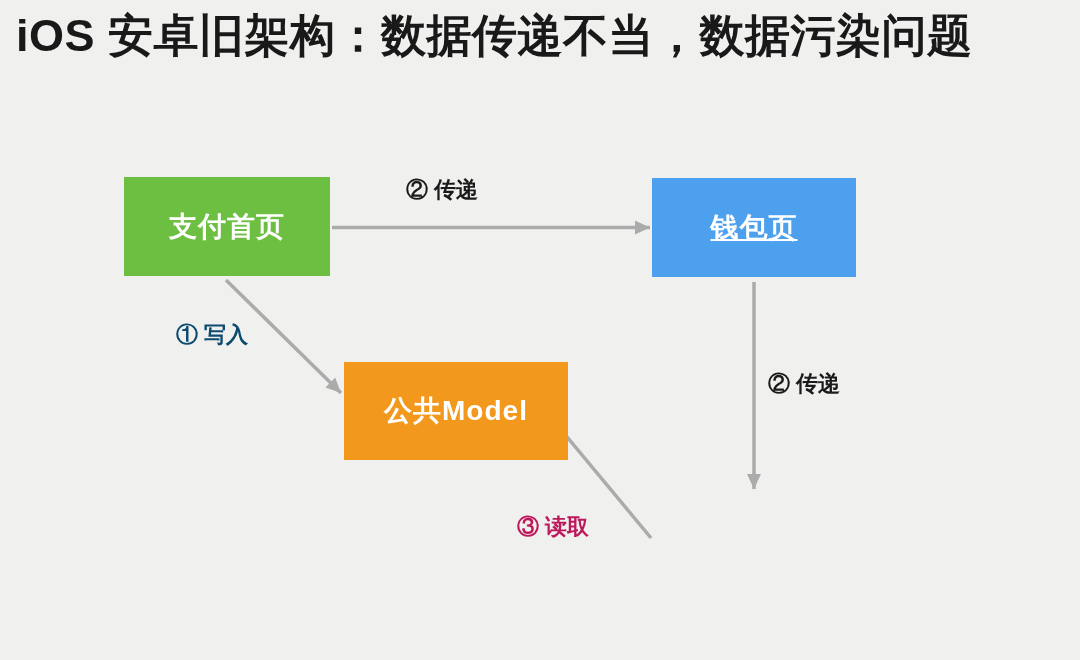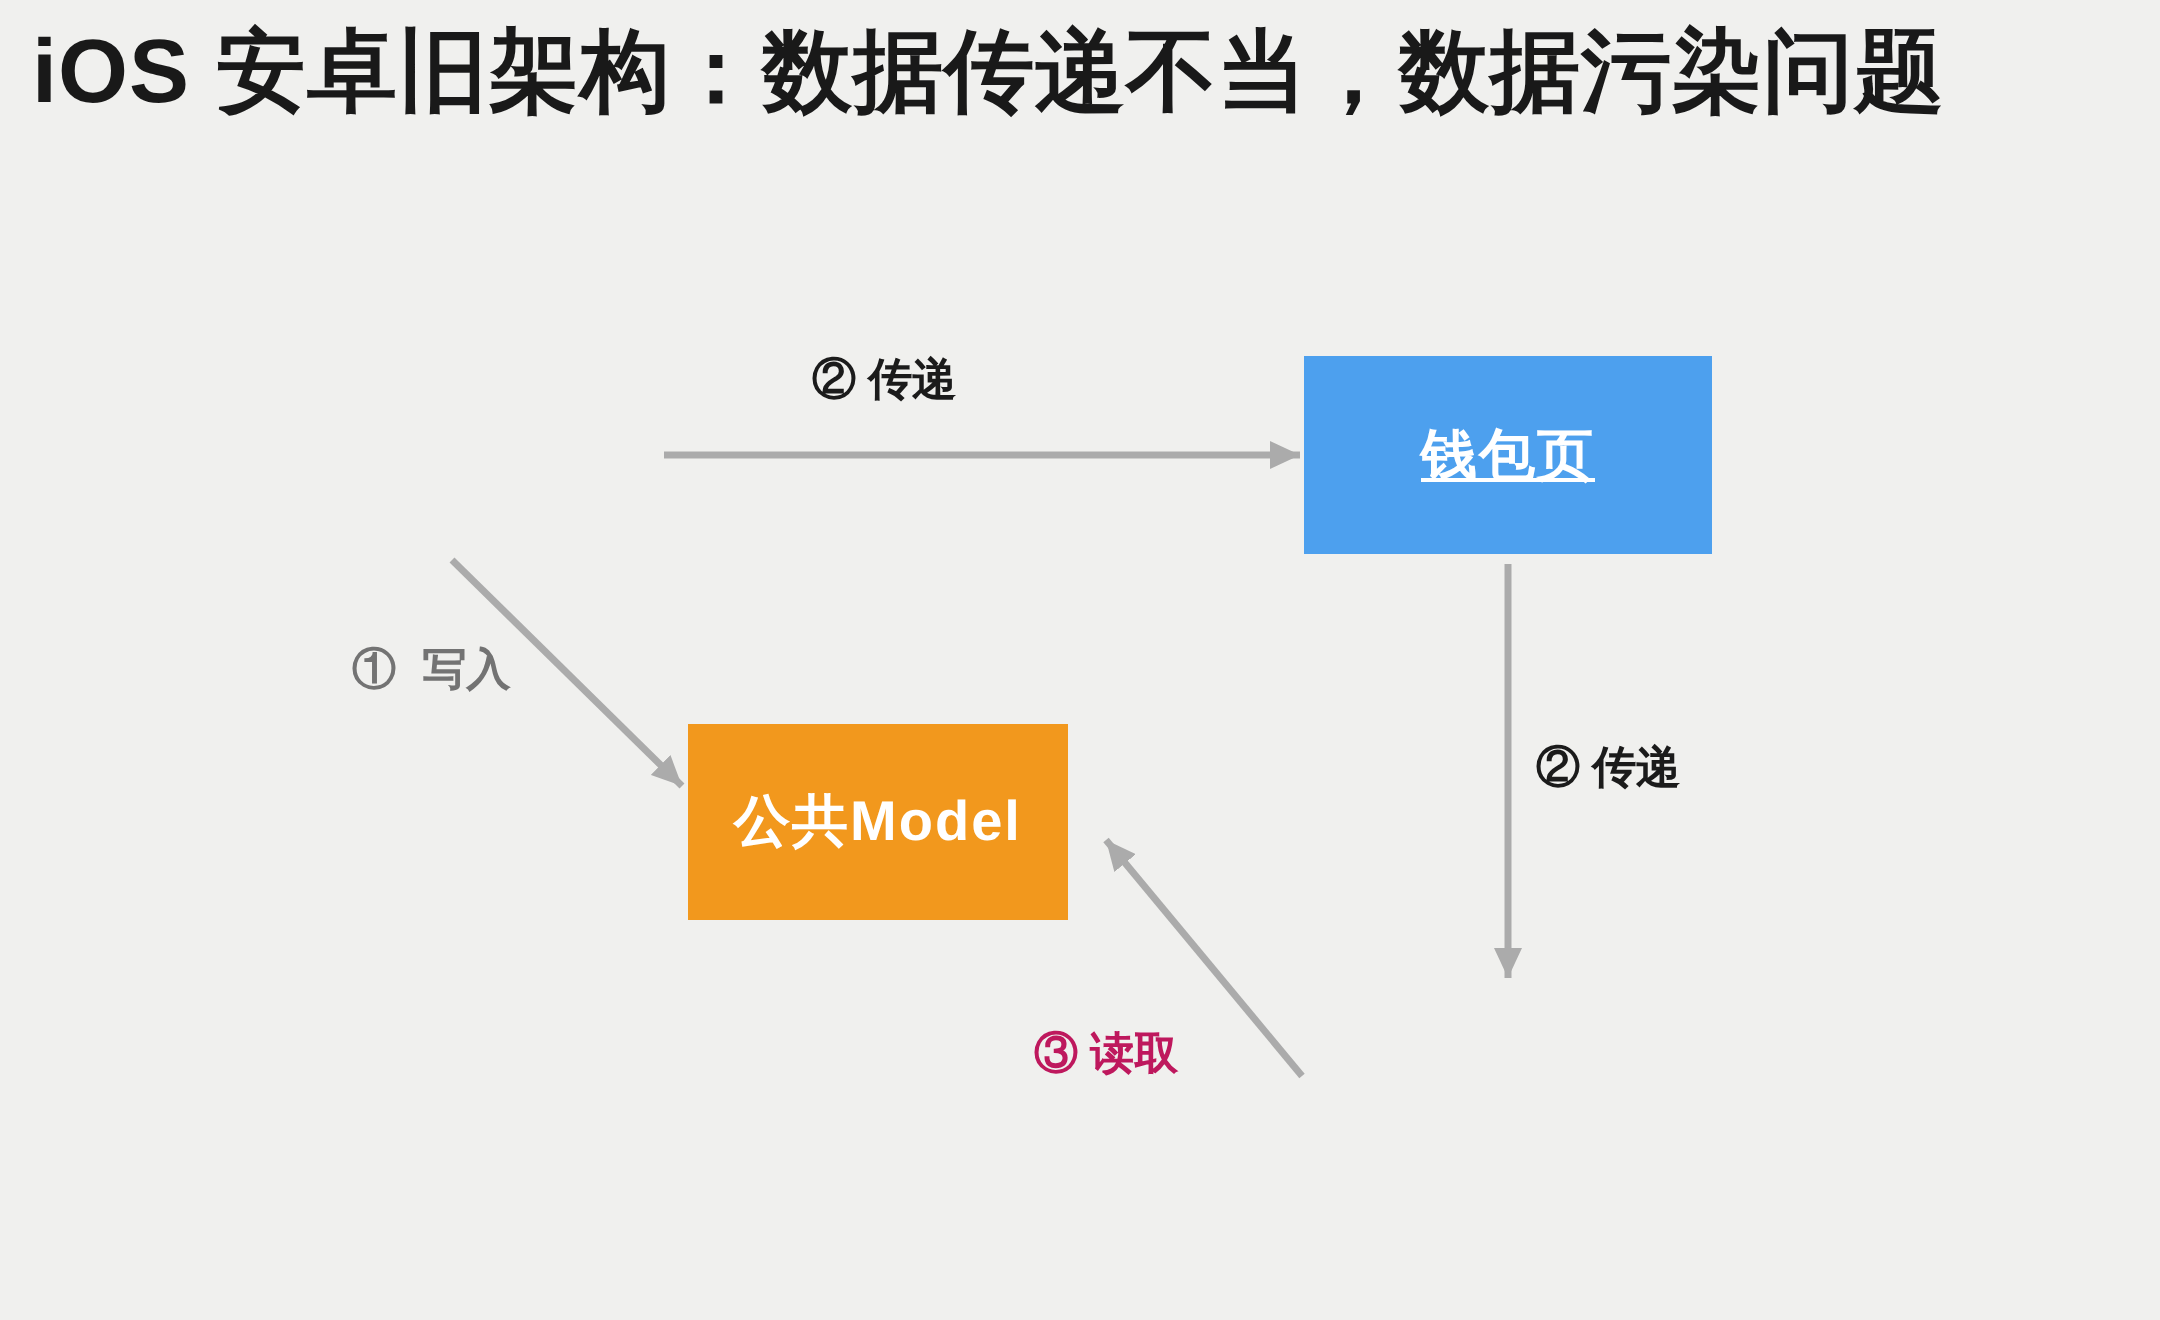--- a/index.html
+++ b/index.html
@@ -40,21 +40,21 @@
     display: flex;
     align-items: center;
     justify-content: center;
     color: #ffffff;
     font-size: 28px;
     font-weight: 700;
     letter-spacing: 1px;
   }
   .node-pay-home    { left: 124px; top: 177px; width: 206px; height: 99px; }
   .node-wallet-page { left: 652px; top: 178px; width: 204px; height: 99px; }
-  .node-public-model{ left: 344px; top: 362px; width: 190px; height: 98px; }
+  .node-public-model{ left: 344px; top: 362px; width: 224px; height: 98px; }
   .node-change-page { left: 652px; top: 496px; width: 204px; height: 99px; }
   .edge-label {
     position: absolute;
     font-size: 22px;
     font-weight: 700;
     color: #1b1b1b;
     white-space: nowrap;
   }
   .edge-label-pass-top   { left: 406px; top: 175px; }
   .edge-label-write      { left: 176px; top: 320px; }
@@ -73,31 +73,34 @@
       <marker id="arrowhead" markerUnits="userSpaceOnUse" markerWidth="16" markerHeight="14" refX="15" refY="7" orient="auto">
         <path d="M0,0 L15,7 L0,14 Z" style="fill: rgb(171, 171, 171);"></path>
       </marker>
     </defs>
     <line class="edge-line" x1="332" y1="227.5" x2="650" y2="227.5" marker-end="url(#arrowhead)" style="stroke: rgb(171, 171, 171);"></line>
     <line class="edge-line" x1="226" y1="280" x2="341" y2="393" marker-end="url(#arrowhead)" style="stroke: rgb(171, 171, 171);"></line>
     <line class="edge-line" x1="754" y1="282" x2="754" y2="489" marker-end="url(#arrowhead)" style="stroke: rgb(171, 171, 171);"></line>
     <line class="edge-line" x1="651" y1="538" x2="553" y2="420" marker-end="url(#arrowhead)" style="stroke: rgb(171, 171, 171);"></line>
   </svg>
 
+  <div class="node node-pay-home" style="background-color: rgb(108, 191, 65);">
+    <span>支付首页</span>
+  </div>
 
   <div class="node node-wallet-page" style="background-color: rgb(77, 160, 238); text-decoration: underline;">
     <span>钱包页</span>
   </div>
 
   <div class="node node-public-model" style="background-color: rgb(242, 152, 29);">
     <span>公共Model</span>
   </div>
 
 
   <div class="edge-label edge-label-pass-top" style="color: rgb(27, 27, 27);">② 传递</div>
 
-  <div class="edge-label edge-label-write" style="color: #737373; font-family: Liberation Mono, monospace;">① 写入</div>
+  <div class="edge-label edge-label-write" style="color: #0c4a6e;">① 写入</div>
 
   <div class="edge-label edge-label-pass-right" style="color: rgb(27, 27, 27);">② 传递</div>
 
   <div class="edge-label edge-label-read" style="color: #be185d;">③ 读取</div>
 
 </div>
 
 </body></html>

